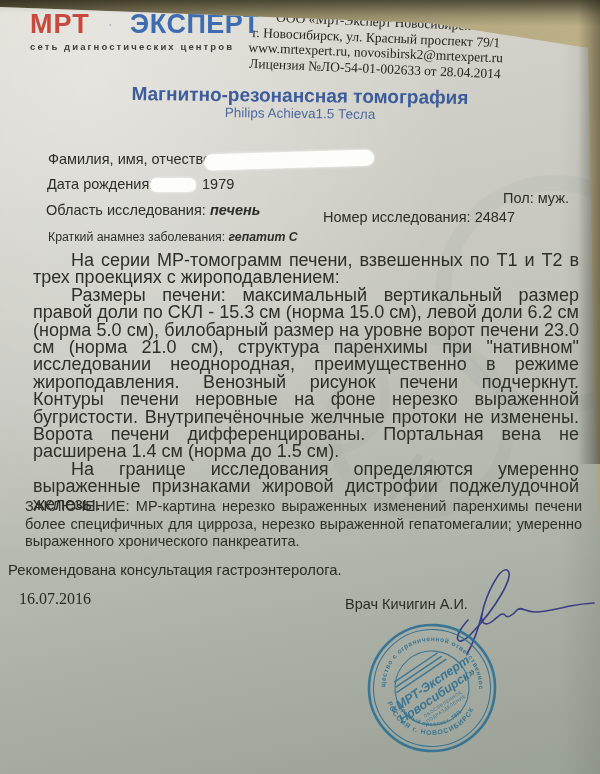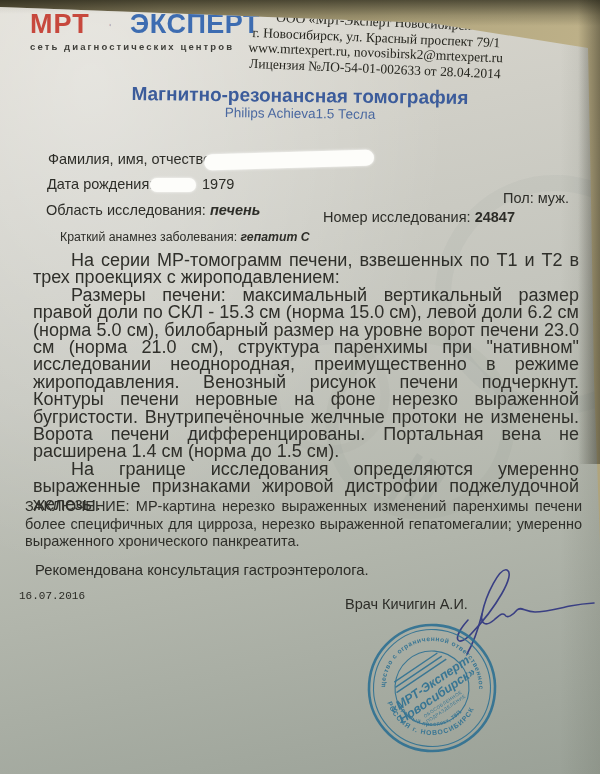--- a/index.html
+++ b/index.html
@@ -34,29 +34,29 @@
     font-family:"Liberation Serif",serif;font-size:13.5px;line-height:15.6px;color:#26261f;
     transform:rotate(2.4deg);transform-origin:0 0;}
   
   .title{position:absolute;left:0;top:85px;width:100%;text-align:center;
     font-size:19px;font-weight:700;color:#3c5c9b;transform:rotate(.7deg);}
   .subtitle{position:absolute;left:0;top:106px;width:100%;text-align:center;
     font-size:13.5px;color:#4a68a0;transform:rotate(.7deg);}
   
   .fld{position:absolute;font-size:14.5px;color:#2d2d28;white-space:nowrap;}
   .redact{position:absolute;background:#fdfdfa;border-radius:8px;box-shadow:0 0 3px rgba(255,255,255,.9);}
-  .b{font-weight:700;} .i{} .bi{font-weight:700;font-style:italic;margin-top:20px;}
+  .b{font-weight:400;} .i{} .bi{font-weight:700;font-style:italic;margin-top:20px;}
   
   .bodytext{position:absolute;left:33px;top:252px;width:546px;
     font-size:18px;line-height:17.4px;color:#2f2f2a;text-align:justify;}
   .bodytext p{margin:0;text-indent:38px;}
   .concl{position:absolute;left:25px;top:498px;width:557px;
     font-size:14.5px;line-height:17.6px;color:#2f2f2a;text-align:justify;}
-  .recom{position:absolute;left:35px;top:562px;width:557px;font-size:14.8px;color:#2c2c27;}
-  .docdate{position:absolute;left:19px;top:590px;font-family:Liberation Mono, monospace;font-size:11px;color:#2a2a24;}
+  .recom{position:absolute;left:8px;top:562px;width:557px;font-size:14.8px;color:#2c2c27;}
+  .docdate{position:absolute;left:19px;top:590px;font-family:Liberation Serif, serif;font-size:16px;color:#2a2a24;}
   .doctor{position:absolute;left:345px;top:596px;font-size:14.5px;color:#2d2d28;}
   .sig{position:absolute;left:438px;top:562px;}
   .stamp{position:absolute;left:360px;top:616px;opacity:.88;transform:rotate(4deg);}
 </style>
 </head>
 <body>
 
 <div class="scene">
   <div class="paper">
     <div class="paper-shade"></div>
@@ -111,21 +111,21 @@
     <div class="fld" style="left:46px;top:202px;">
       <span>Область исследования:</span>
       <span class="bi">печень</span>
     </div>
 
     <div class="fld" style="left:323px;top:209px;">
       <span>Номер исследования:</span>
       <span class="b">24847</span>
     </div>
 
-    <div class="fld" style="left:60px;top:230px;font-size:12.3px;">
+    <div class="fld" style="left:48px;top:230px;font-size:12.3px;">
       <span>Краткий анамнез заболевания:</span>
       <span class="bi">гепатит С</span>
     </div>
 
     <div class="bodytext">
       <p>На серии МР-томограмм печени, взвешенных по Т1 и Т2 в трех проекциях с жироподавлением:</p>
       <p>Размеры печени: максимальный вертикальный размер правой доли по СКЛ -  15.3 см (норма 15.0 см), левой доли  6.2 см (норма 5.0 см), билобарный размер на уровне ворот печени   23.0 см (норма 21.0 см), структура паренхимы при "нативном" исследовании неоднородная, преимущественно в режиме жироподавления. Венозный рисунок печени подчеркнут. Контуры печени неровные на фоне нерезко выраженной бугристости. Внутрипечёночные желчные протоки не изменены. Ворота печени дифференцированы. Портальная вена не расширена  1.4 см (норма до 1.5 см).</p>
       <p>На границе исследования определяются умеренно выраженные признаками жировой дистрофии поджелудочной железы.</p>
     </div>
 

